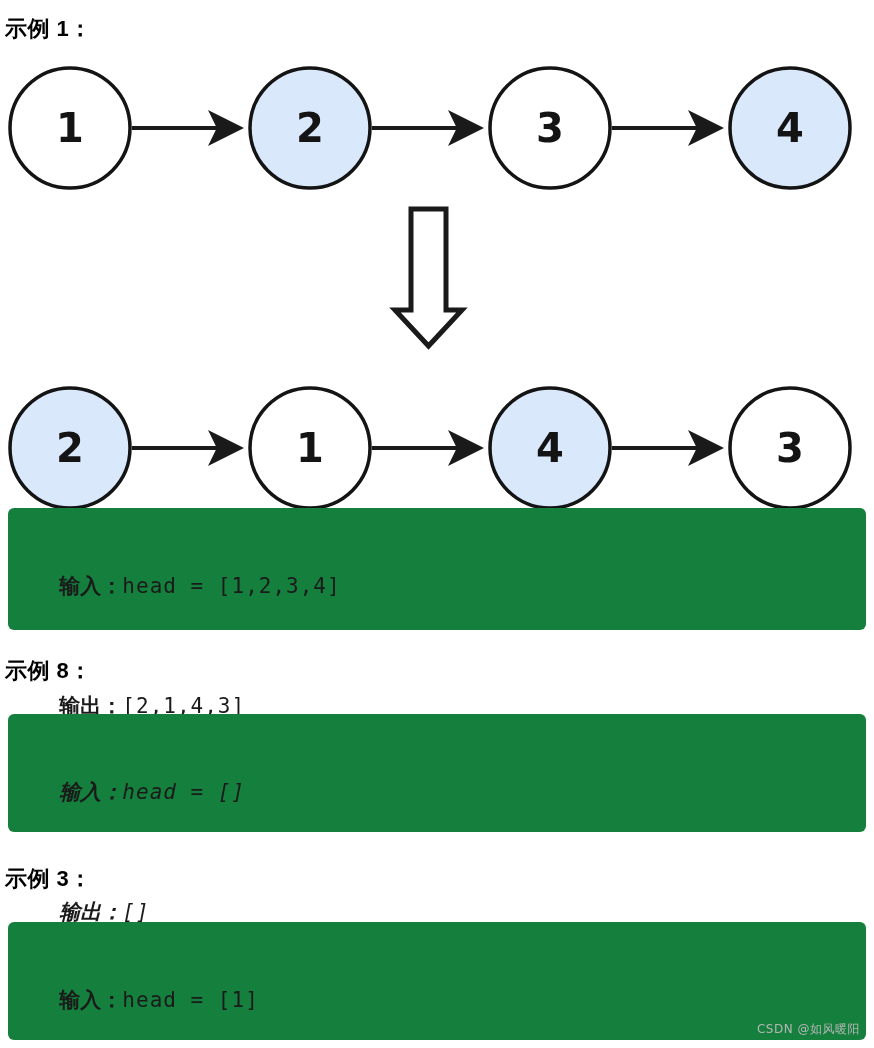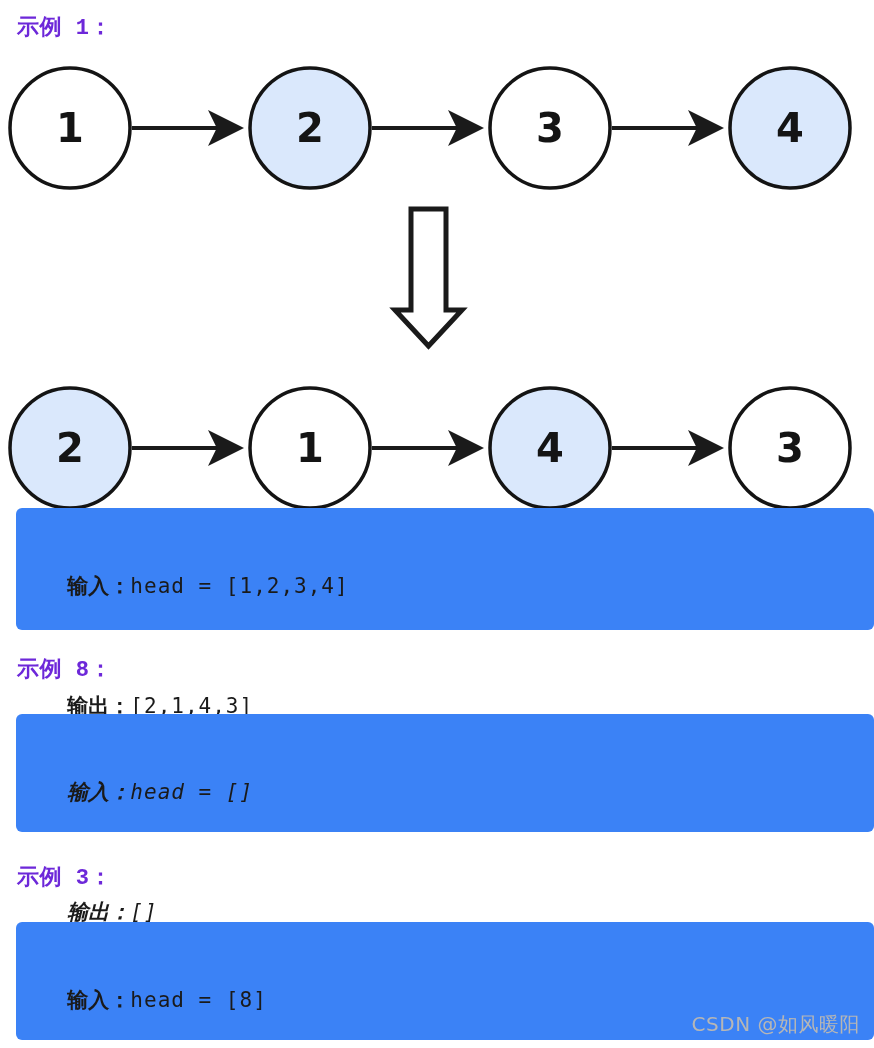--- a/index.html
+++ b/index.html
@@ -10,41 +10,40 @@
   body {
     width: 874px;
     height: 1048px;
     position: relative;
     font-family: "Liberation Sans", "DejaVu Sans", sans-serif;
     color: #1f1f1f;
     overflow: hidden;
   }
   .section-heading {
     position: absolute;
-    left: 17px;
+    left: 5px;
     font-size: 22px;
     font-weight: bold;
     letter-spacing: 0.5px;
-    color: #6d28d9;
+    color: #000000;
     line-height: 26px;
     white-space: nowrap;
-    font-family: Liberation Mono, monospace;
   }
   .diagram {
     position: absolute;
     left: 0;
     top: 0;
     width: 874px;
     height: 510px;
   }
   .code-block {
     position: absolute;
-    left: 16px;
+    left: 8px;
     width: 858px;
-    background: #3b82f6;
+    background: #15803d;
     border-radius: 6px;
     box-sizing: border-box;
     padding: 18px 0 18px 0;
   }
   .code-line {
     font-size: 21px;
     line-height: 40px;
     color: #1a1a1a;
     padding-left: 28px;
     white-space: pre;
@@ -56,21 +55,21 @@
   }
   .code-line .mono {
     font-family: "DejaVu Sans Mono", "Liberation Mono", monospace;
     font-size: 21px;
     letter-spacing: 1px;
   }
   .watermark {
     position: absolute;
     right: 14px;
     bottom: 10px;
-    font-size: 20px;
+    font-size: 12px;
     color: #b6b6b6;
     font-family: "DejaVu Sans", "Liberation Sans", sans-serif;
     letter-spacing: 0.5px;
     white-space: nowrap;
   }
   text.node-label {
     font-family: "DejaVu Sans", "Liberation Sans", sans-serif;
     font-weight: bold;
     font-size: 40px;
     fill: #141414;
@@ -160,18 +159,18 @@
   </div>
   <div class="code-line">
     <span class="cn">输出：</span><span class="mono">[]</span>
   </div>
 </div>
 
 <div class="section-heading" style="top:866px;">示例 3：</div>
 
 <div class="code-block" style="top:922px;height:118px;">
   <div class="code-line">
-    <span class="cn">输入：</span><span class="mono">head = [8]</span>
+    <span class="cn">输入：</span><span class="mono">head = [1]</span>
   </div>
 
 </div>
 
 <div class="watermark">CSDN @如风暖阳</div>
 
 </body></html>

